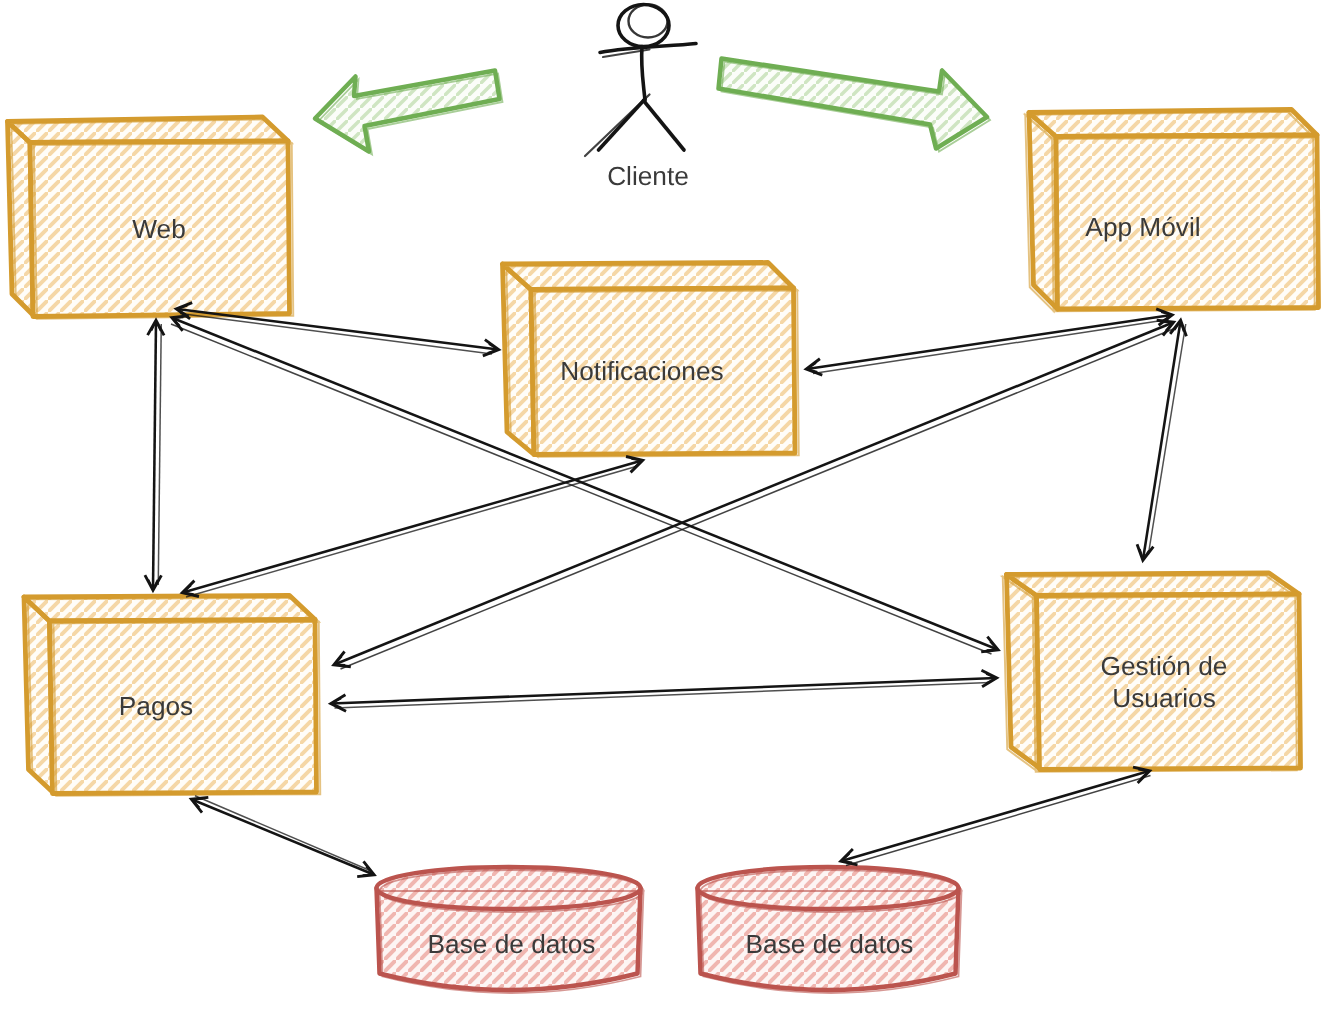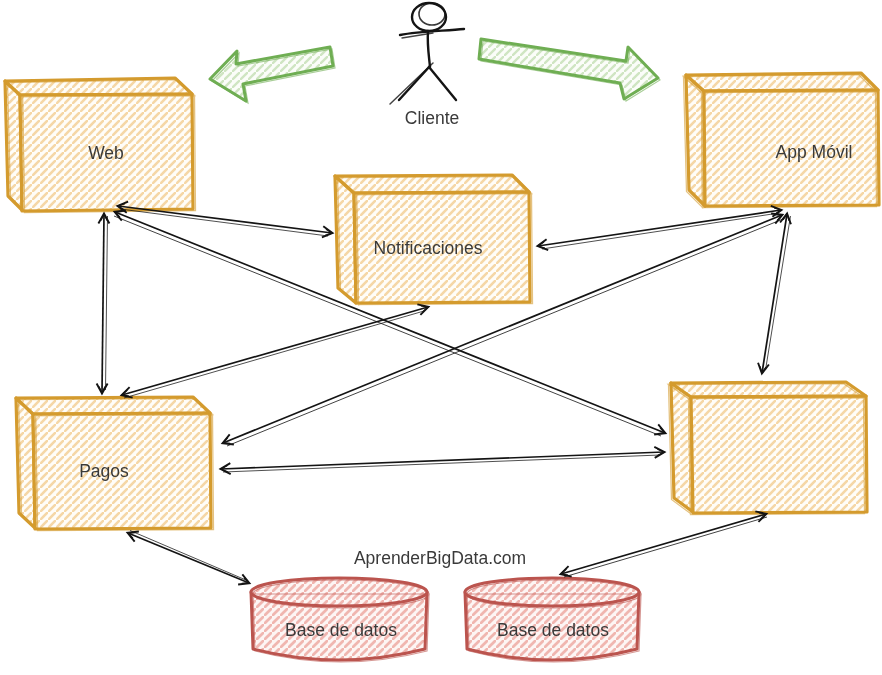--- a/index.html
+++ b/index.html
@@ -180,25 +180,25 @@
       <line x1="766" y1="514" x2="561" y2="574" stroke-width="1.7" marker-start="url(#ah)" marker-end="url(#ah)"></line>
       <line x1="767" y1="517" x2="564" y2="577" stroke-width="1" opacity="0.8"></line>
     </g>
   </g>
 </svg>
 
   <div class="lbl" style="left:432px;top:118px;">Cliente</div>
 
   <div class="lbl" style="left:106px;top:153px;">Web</div>
 
-  <div class="lbl" style="left:814px;top:152px;">App Móvil</div>
+  <div class="lbl" style="left:762px;top:152px;">App Móvil</div>
 
   <div class="lbl" style="left:428px;top:248px;">Notificaciones</div>
 
   <div class="lbl" style="left:104px;top:471px;">Pagos</div>
 
+  <div class="lbl wrap" style="left:776px;top:455px;">Gestión de Usuarios</div>
 
   <div class="lbl" style="left:341px;top:630px;">Base de datos</div>
 
   <div class="lbl" style="left:553px;top:630px;">Base de datos</div>
 
-  <div class="lbl" style="left:440px;top:558px;">AprenderBigData.com</div>
 </div>
 
 </body></html>

